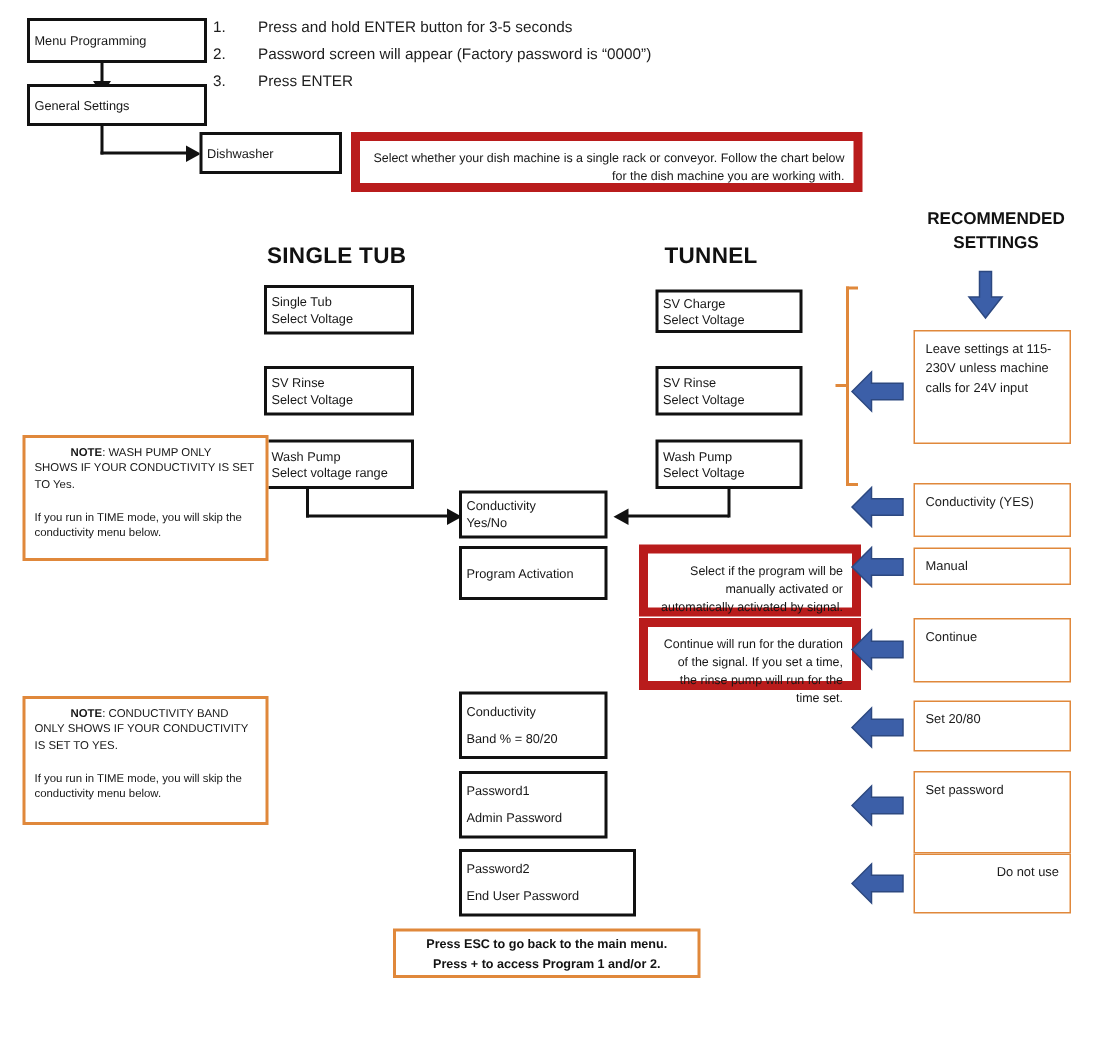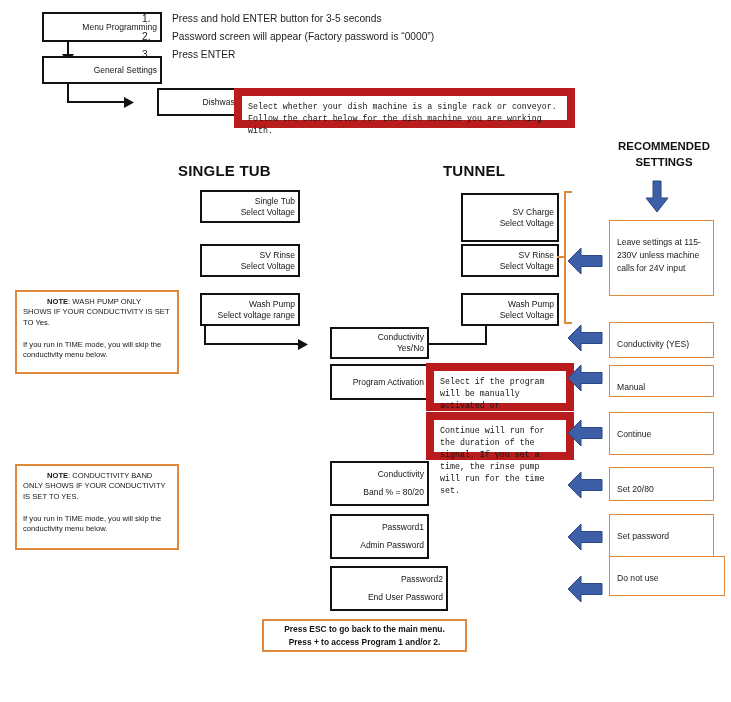--- a/index.html
+++ b/index.html
@@ -21,56 +21,54 @@
   .abs { position: absolute; }
 
   
   .fbox {
     position: absolute;
     border: 2px solid #111111;
     background: #ffffff;
     box-sizing: border-box;
     display: flex;
     flex-direction: column;
-    align-items: flex-end;
+    align-items: flex-start;
     justify-content: center;
     text-align: center;
     font-size: 8.5px;
     line-height: 1.28;
     color: #161616;
     padding: 2px 3px;
-    margin-left: 24px;
   }
   .fbox .l2 { margin-top: 7px; }
 
   
   .dbox {
     position: absolute;
-    border: 8px solid #b91c1c;
-    background: #ffffff;
-    box-sizing: border-box;
-    text-align: left;
+    border: 6px solid #b91c1c;
+    background: #ffffff;
+    box-sizing: border-box;
+    text-align: right;
     font-size: 8.3px;
     line-height: 1.45;
     color: #161616;
     padding: 5px 6px;
-    font-family: Liberation Mono, monospace;
   }
 
   
   .obox {
     position: absolute;
     border: 1.5px solid #e0883b;
     background: #ffffff;
     box-sizing: border-box;
     text-align: left;
     font-size: 8.6px;
     line-height: 1.5;
     color: #1b1b1b;
-    padding: 15px 7px;
+    padding: 5px 7px;
   }
 
   
   .nbox {
     position: absolute;
     border: 2px solid #e0883b;
     background: #ffffff;
     box-sizing: border-box;
     text-align: left;
     font-size: 7.6px;
@@ -207,21 +205,21 @@
     <span>Wash Pump</span>
     <span>Select voltage range</span>
   </div>
 
   <div class="vline" style="left:204px; top:326px; height:19px;"></div>
   <div class="hline" style="left:204px; top:343px; width:95px;"></div>
   <svg class="abs" style="left:298px; top:339px;" width="10" height="11" viewBox="0 0 10 11">
     <polygon points="0,0 10,5.5 0,11" fill="#111111"></polygon>
   </svg>
 
-  <div class="fbox" style="left:437px; top:193px; width:98px; height:49px;">
+  <div class="fbox" style="left:437px; top:193px; width:98px; height:29px;">
     <span>SV Charge</span>
     <span>Select Voltage</span>
   </div>
   <div class="fbox" style="left:437px; top:244px; width:98px; height:33px;">
     <span>SV Rinse</span>
     <span>Select Voltage</span>
   </div>
   <div class="fbox" style="left:437px; top:293px; width:98px; height:33px;">
     <span>Wash Pump</span>
     <span>Select Voltage</span>
@@ -312,21 +310,21 @@
   </div>
   <div class="obox" style="left:609px; top:412px; width:105px; height:43px;">
     <span>Continue</span>
   </div>
   <div class="obox" style="left:609px; top:467px; width:105px; height:34px;">
     <span>Set 20/80</span>
   </div>
   <div class="obox" style="left:609px; top:514px; width:105px; height:55px;">
     <span>Set password</span>
   </div>
-  <div class="obox" style="left:609px; top:556px; width:116px; height:40px;">
+  <div class="obox" style="left:609px; top:569px; width:105px; height:40px;text-align:right;">
     <span>Do not use</span>
   </div>
 
   <div class="escbox" style="left:262px; top:619px; width:205px; height:33px;">
     <span>Press ESC to go back to the main menu. Press + to access Program 1 and/or 2.</span>
   </div>
 
 </div>
 
 </body></html>

